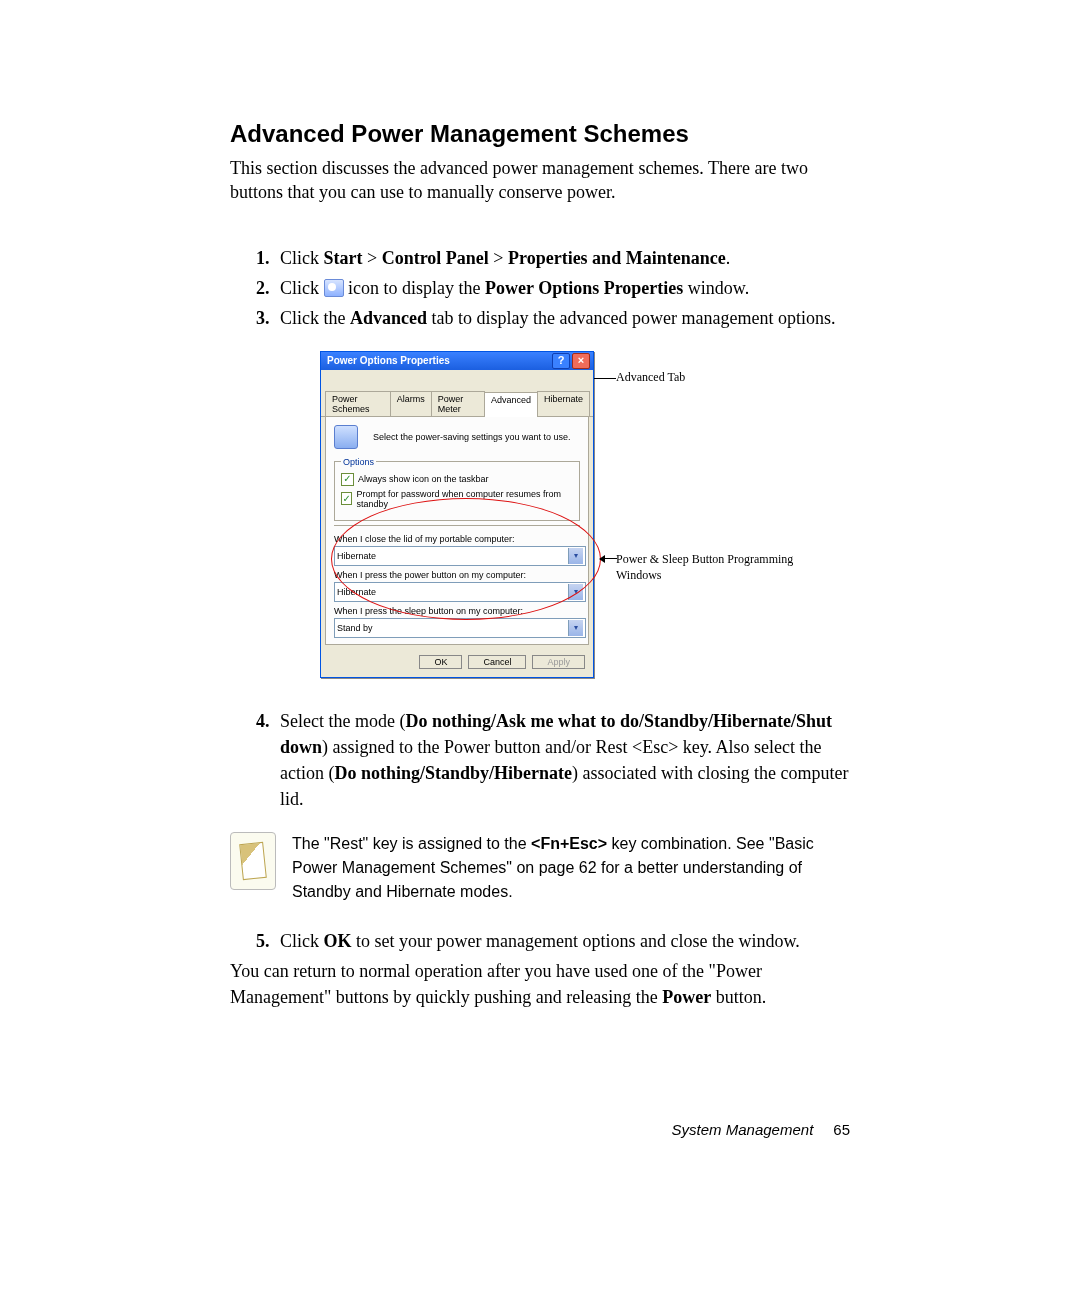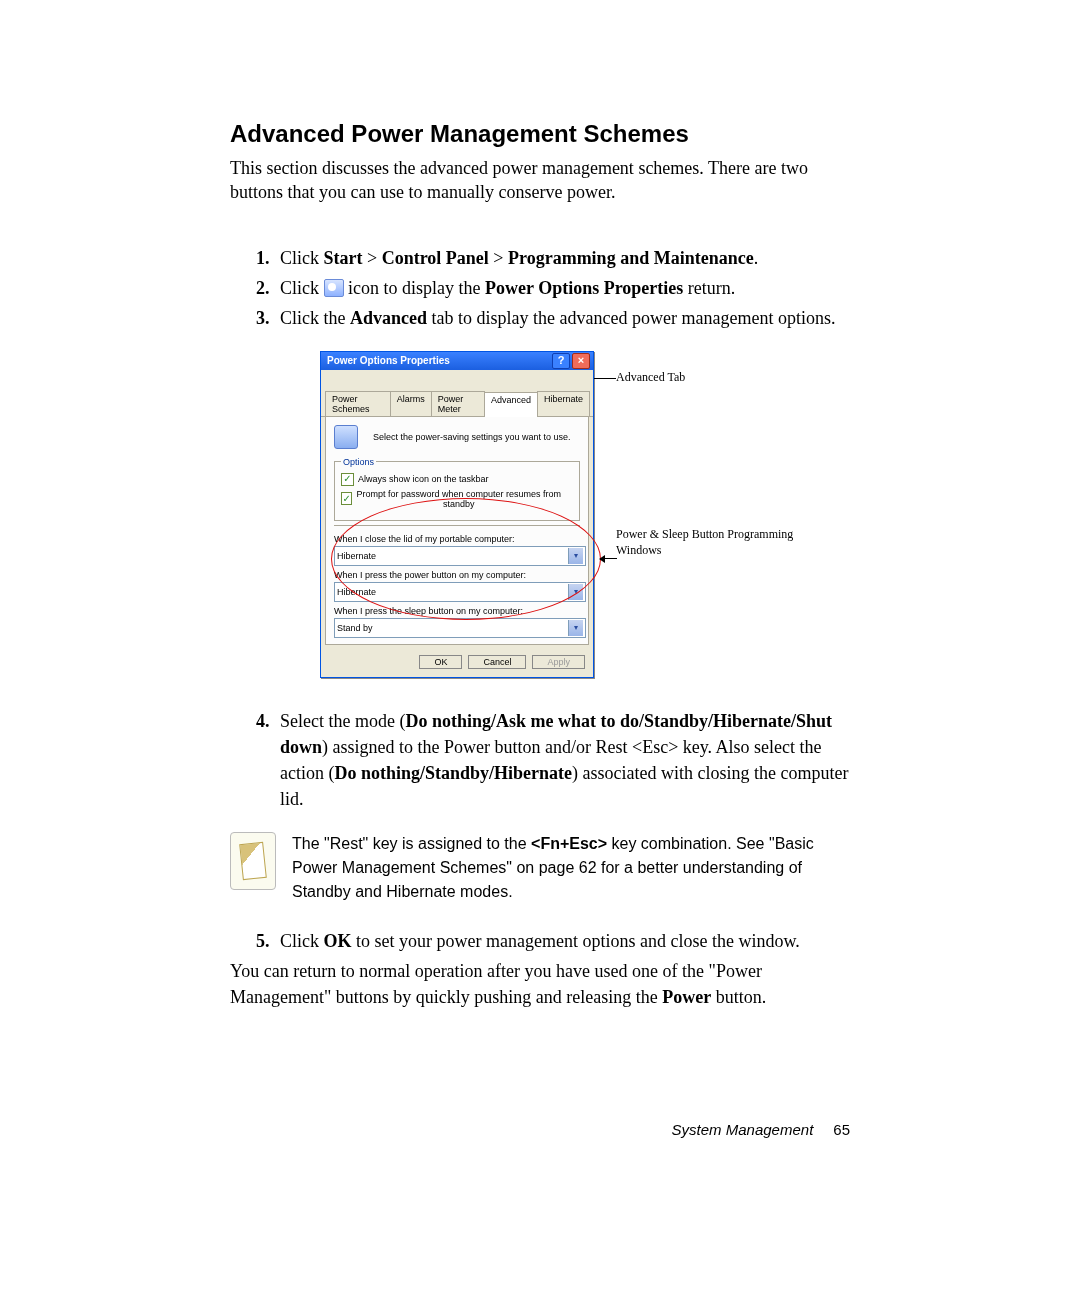--- a/index.html
+++ b/index.html
@@ -126,21 +126,21 @@
     border:1px solid #5a7ecf;
     border-radius:3px;
   }
   fieldset {
     border:1px solid #aca899;
     margin:0 0 0 0;
     padding:6px 18px 8px 6px;
     font-size:9px;
   }
   legend { color:#003399; font-size:9px; padding:0 2px;}
-  .chk-row { display:flex; align-items:center; gap:4px; margin-bottom:3px; font-size:9px;text-align:center;}
+  .chk-row { display:flex; align-items:center; gap:4px; margin-bottom:3px; font-size:9px;}
   .chk {
     width:11px;height:11px;
     border:1px solid #6b8e3a;
     background:#fff;
     display:inline-flex;align-items:center;justify-content:center;
     color:#2a8e2a;font-size:10px;line-height:1;
   }
   .chk::after{content:"✓";}
   .pb-partial {
     border-top:1px solid #aca899;
@@ -207,21 +207,21 @@
   .dlg-btn.disabled{ color:#9a9a9a; cursor:default;}
   .callouts{
     margin-left:22px;
     font-family: Liberation Serif, serif;
     font-size:12px;
     line-height:1.35;
     position:relative;
     width: 200px;
   }
   .callout-top{ position:absolute; top:18px; left:0; }
-  .callout-mid{ position:absolute; top:175px; left:0; }
+  .callout-mid{ position:absolute; top:200px; left:0; }
   .callout-line-top{
     position:absolute; left:-22px; top:27px; width:22px; height:1px; background:#000;
   }
   .note-row{
     display:flex; gap:16px; margin:20px 0 24px 0;
     align-items:flex-start;
   }
   .note-icon{
     width:44px;height:56px;flex:0 0 44px;
     border:1px solid #bbb; border-radius:4px;
@@ -257,24 +257,24 @@
 </head>
 <body>
 
 <div class="page">
   <h2>Advanced Power Management Schemes</h2>
   <p class="intro">This section discusses the advanced power management schemes. There are two buttons that you can use to manually conserve power.</p>
 
 
   <ol class="steps">
     <li class="step-inline">
-      <span>Click </span><b>Start</b><span> &gt; </span><b>Control Panel</b><span> &gt; </span><b>Programming and Maintenance</b><span>.</span>
-    </li>
-    <li class="step-inline">
-      <span>Click </span><span class="icon-placeholder"></span><span> icon to display the </span><b>Power Options Properties</b><span> return.</span>
+      <span>Click </span><b>Start</b><span> &gt; </span><b>Control Panel</b><span> &gt; </span><b>Properties and Maintenance</b><span>.</span>
+    </li>
+    <li class="step-inline">
+      <span>Click </span><span class="icon-placeholder"></span><span> icon to display the </span><b>Power Options Properties</b><span> window.</span>
     </li>
     <li class="step-inline">
       <span>Click the </span><b>Advanced</b><span> tab to display the advanced power management options.</span>
     </li>
   </ol>
 
   <div class="figure-row">
     <div class="figure-spacer"></div>
     <div class="dialog-shell">
       <div class="titlebar">

